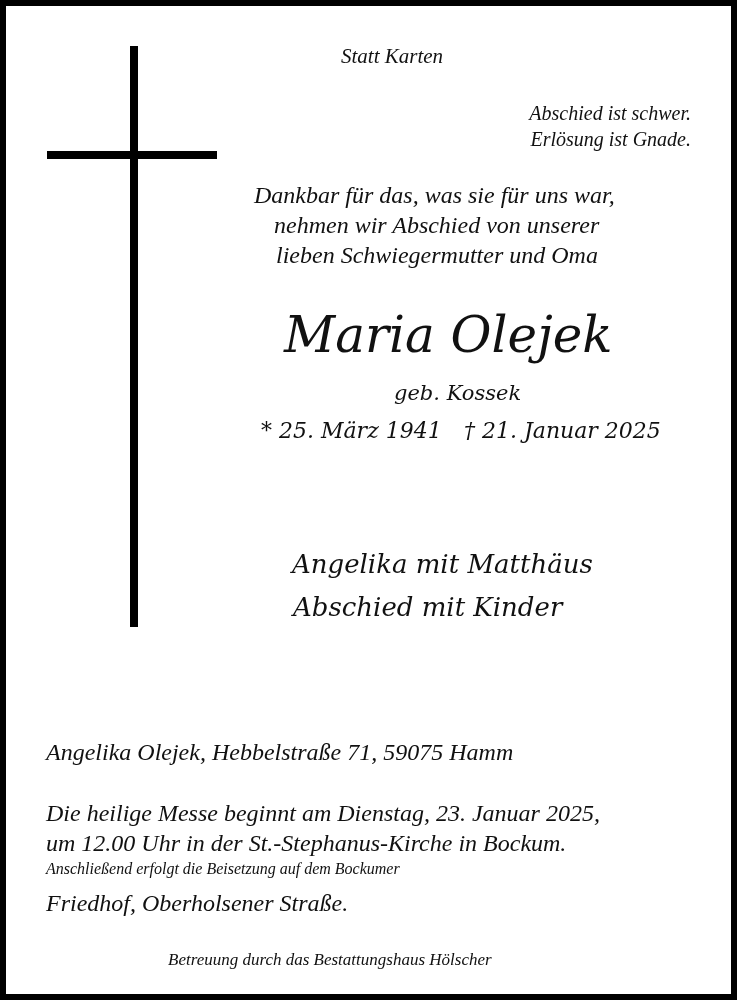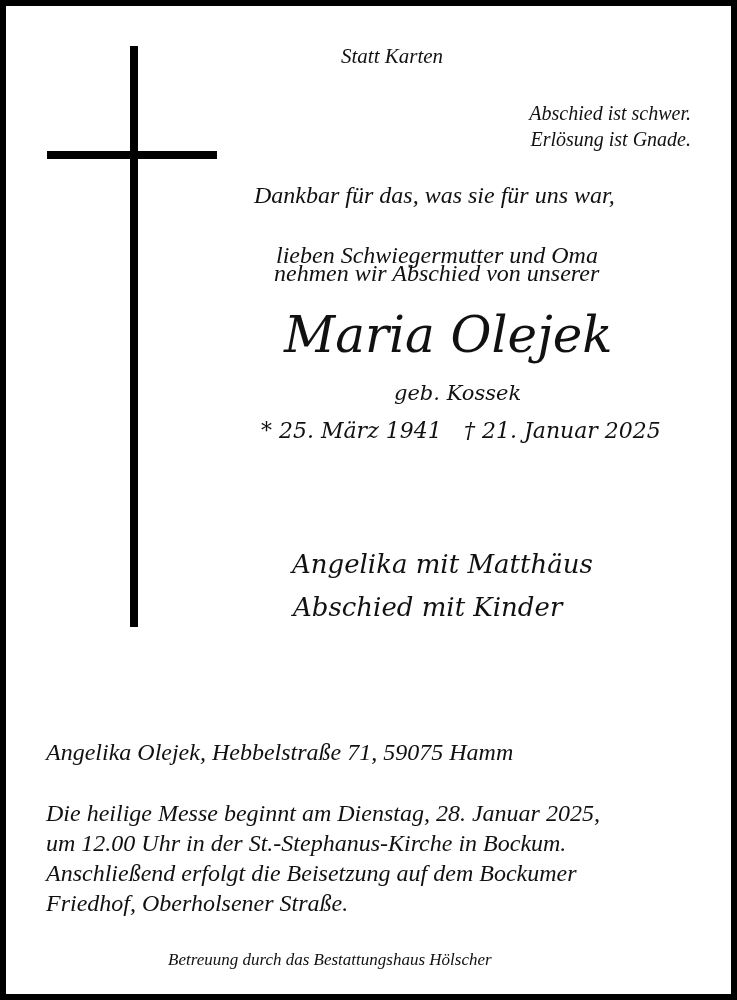--- a/index.html
+++ b/index.html
@@ -19,32 +19,32 @@
 <div class="page">
   <div class="cross-v"></div>
   <div class="cross-h"></div>
 
   <div class="t narrow" style="left:335px;top:38px;font-size:21px;">Statt Karten</div>
 
   <div class="t narrow" style="right:40px;top:96px;font-size:20px;">Abschied ist schwer.</div>
   <div class="t narrow" style="right:40px;top:122px;font-size:20px;">Erlösung ist Gnade.</div>
 
   <div class="t narrow" style="left:248px;top:176px;font-size:24px;">Dankbar für das, was sie für uns war,</div>
-  <div class="t narrow" style="left:268px;top:206px;font-size:24px;margin-top:48px;">nehmen wir Abschied von unserer</div>
+  <div class="t narrow" style="left:268px;top:206px;font-size:24px;">nehmen wir Abschied von unserer</div>
   <div class="t narrow" style="left:270px;top:236px;font-size:24px;">lieben Schwiegermutter und Oma</div>
 
   <div class="t" style="left:278px;top:300px;font-size:50px;">Maria Olejek</div>
   <div class="t" style="left:388px;top:375px;font-size:21px;">geb. Kossek</div>
   <div class="t" style="left:255px;top:412px;font-size:22px;">* 25. März 1941</div>
   <div class="t" style="left:458px;top:412px;font-size:22px;">† 21. Januar 2025</div>
 
   <div class="t" style="left:286px;top:543px;font-size:26px;">Angelika mit Matthäus</div>
   <div class="t" style="left:287px;top:586px;font-size:26px;">Abschied mit Kinder</div>
 
   <div class="t narrow" style="left:40px;top:733px;font-size:24px;">Angelika Olejek, Hebbelstraße 71, 59075 Hamm</div>
 
-  <div class="t narrow" style="left:40px;top:794px;font-size:24px;">Die heilige Messe beginnt am Dienstag, 28. Januar 2025,</div>
+  <div class="t narrow" style="left:40px;top:794px;font-size:24px;">Die heilige Messe beginnt am Dienstag, 23. Januar 2025,</div>
   <div class="t narrow" style="left:40px;top:824px;font-size:24px;">um 12.00 Uhr in der St.-Stephanus-Kirche in Bockum.</div>
-  <div class="t narrow" style="left:40px;top:854px;font-size:24px;">Anschließend erfolgt die Beisetzung auf dem Bockumer</div>
+  <div class="t narrow" style="left:40px;top:854px;font-size:16px;">Anschließend erfolgt die Beisetzung auf dem Bockumer</div>
   <div class="t narrow" style="left:40px;top:884px;font-size:24px;">Friedhof, Oberholsener Straße.</div>
 
   <div class="t narrow" style="left:162px;top:944px;font-size:17px;">Betreuung durch das Bestattungshaus Hölscher</div>
 </div>
 
 </body></html>

